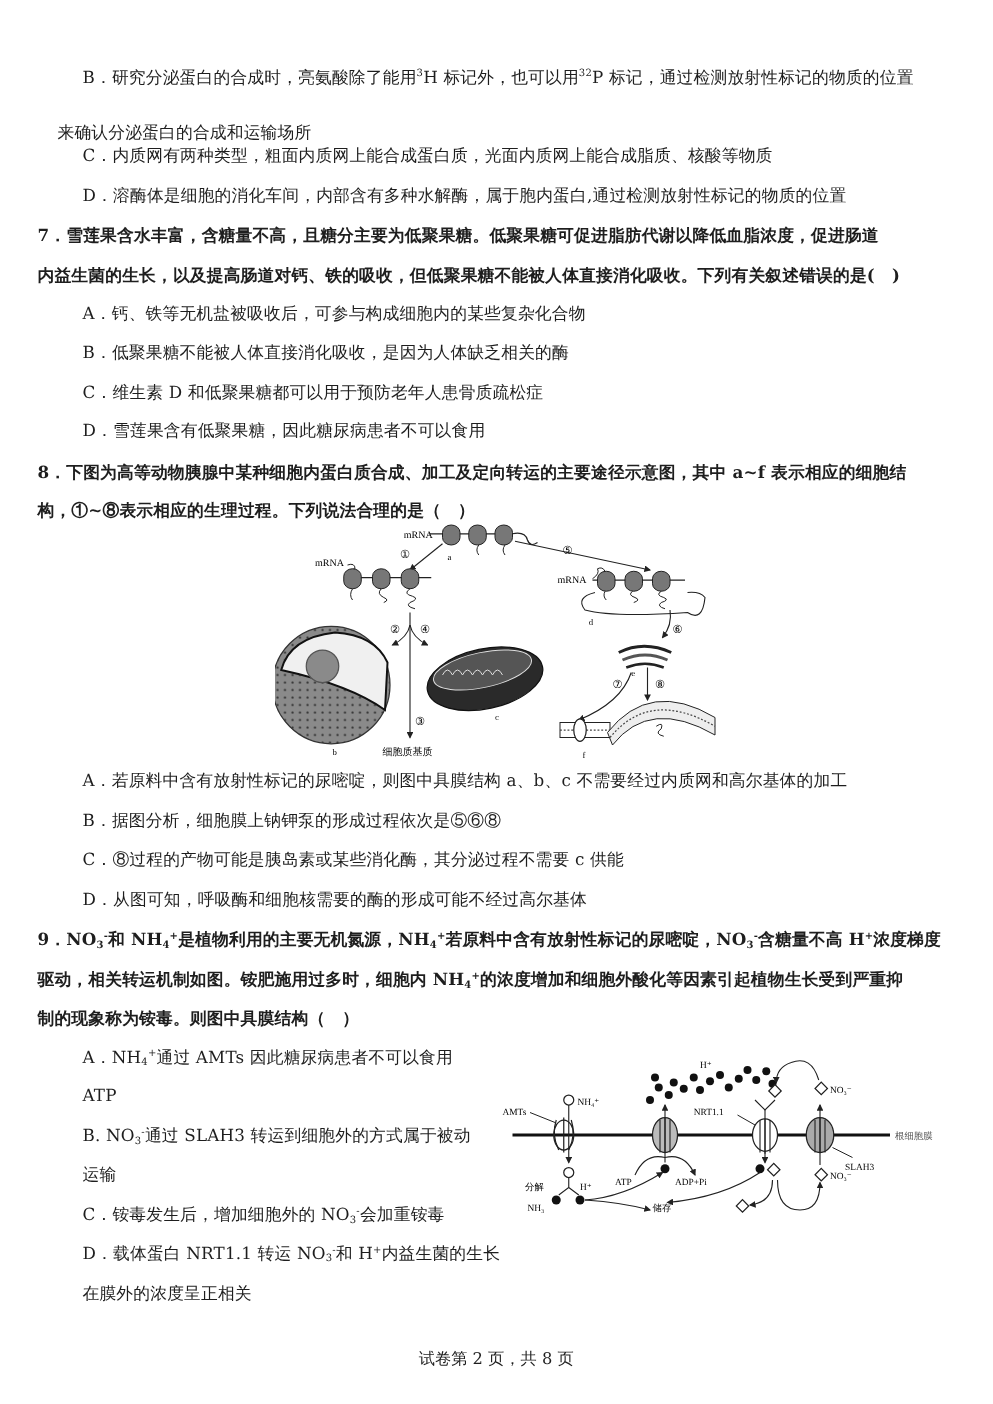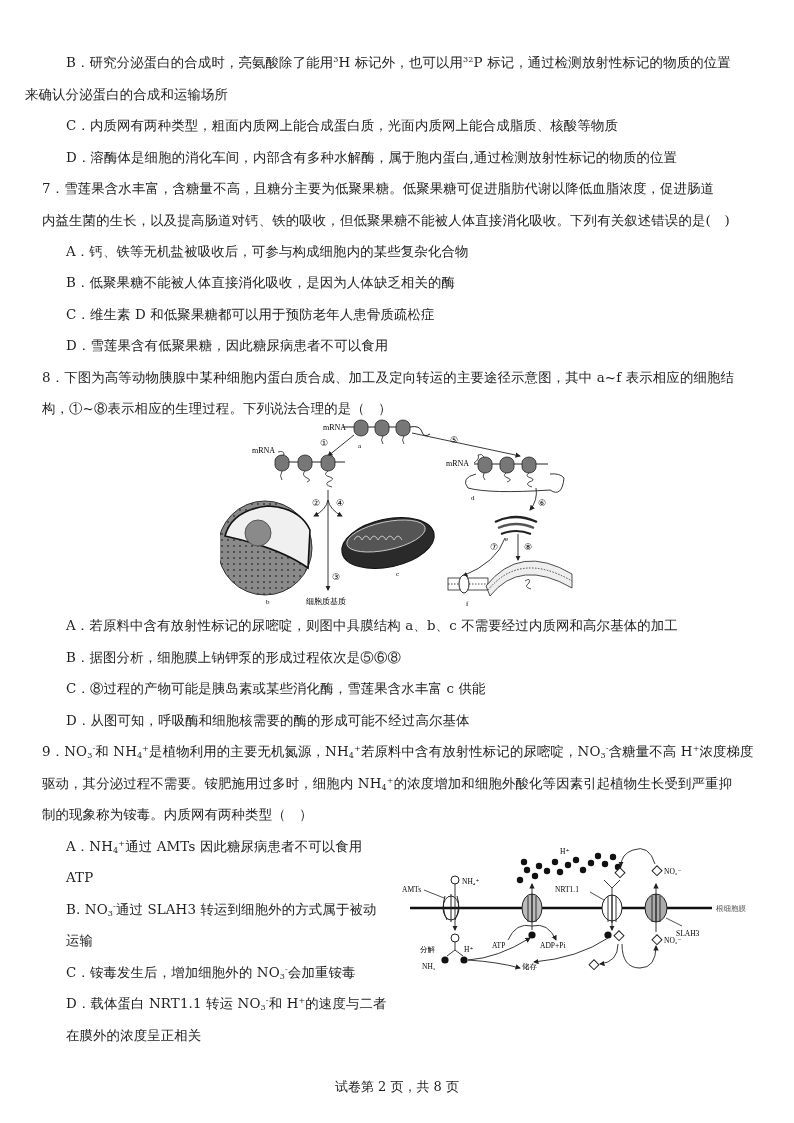--- a/index.html
+++ b/index.html
@@ -1,21 +1,21 @@
 <!DOCTYPE html>
 <html><head>
 <meta charset="utf-8">
 <style>
   html, body { margin: 0; padding: 0; background: #ffffff; }
   body { width: 794px; height: 1123px; position: relative; overflow: hidden;
          font-family: "DejaVu Serif", "Liberation Serif", serif; color: #1e1e1e; }
   .line { position: absolute; font-size: 13.4px; line-height: 20px; white-space: nowrap; letter-spacing: 0.15px; }
-  .q { left: 42px; }
+  .q { left: 30px; font-weight: bold; }
   .opt { left: 66px; text-align: right; }
-  .cont { left: 25px; }
+  .cont { left: 46px; margin-top: 12px; }
   sup { font-size: 8px; vertical-align: 5px; line-height: 0; }
   sub { font-size: 8px; vertical-align: -2px; line-height: 0; }
   .fig { position: absolute; }
   .footer { position: absolute; top: 1078px; left: 0; width: 794px; text-align: center; font-size: 13px; }
   svg text { font-family: "Liberation Serif", "DejaVu Serif", serif; }
 </style>
 </head>
 <body>
 
 <div class="line opt" style="top:53px">
@@ -135,44 +135,44 @@
       <path d="M268,172 Q300,133 352,163" fill="none" stroke="#444" stroke-dasharray="1.5,1.5"></path>
       <ellipse cx="244" cy="166" rx="5" ry="9" fill="#fff" stroke="#222"></ellipse>
       <path d="M305,163 q6,-4 4,2 q-6,4 2,6" fill="none" stroke="#222" stroke-width="0.8"></path>
       <text x="246" y="188" font-size="7">f</text>
     </g>
   </svg>
 </div>
 
 <div class="line opt" style="top:616px">A．若原料中含有放射性标记的尿嘧啶，则图中具膜结构 a、b、c 不需要经过内质网和高尔基体的加工</div>
 <div class="line opt" style="top:648px">B．据图分析，细胞膜上钠钾泵的形成过程依次是⑤⑥⑧</div>
-<div class="line opt" style="top:679px">C．⑧过程的产物可能是胰岛素或某些消化酶，雪莲果含水丰富 c 供能</div>
+<div class="line opt" style="top:679px">C．⑧过程的产物可能是胰岛素或某些消化酶，其分泌过程不需要 c 供能</div>
 <div class="line opt" style="top:711px">D．从图可知，呼吸酶和细胞核需要的酶的形成可能不经过高尔基体</div>
 
 <div class="line q" style="top:742px">
   <span>9．NO</span><sub>3</sub><sup>-</sup><span>和 NH</span><sub>4</sub><sup>+</sup><span>是植物利用的主要无机氮源，NH</span><sub>4</sub><sup>+</sup><span>若原料中含有放射性标记的尿嘧啶，NO</span><sub>3</sub><sup>-</sup><span>含糖量不高 H</span><sup>+</sup><span>浓度梯度</span>
 </div>
 <div class="line q" style="top:774px">
-  <span>驱动，其分泌过程不需要。铵肥施用过多时，细胞内 NH</span><sub>4</sub><sup>+</sup><span>的浓度增加和细胞外酸化等因素引起植物生长受到严重抑</span>
-</div>
-<div class="line q" style="top:805px">制的现象称为铵毒。内质网有两种类型（　）</div>
+  <span>驱动，相关转运机制如图。铵肥施用过多时，细胞内 NH</span><sub>4</sub><sup>+</sup><span>的浓度增加和细胞外酸化等因素引起植物生长受到严重抑</span>
+</div>
+<div class="line q" style="top:805px">制的现象称为铵毒。则图中具膜结构（　）</div>
 
 <div class="line opt" style="top:837px">
   <span>A．NH</span><sub>4</sub><sup>+</sup><span>通过 AMTs 因此糖尿病患者不可以食用</span>
 </div>
 <div class="line opt" style="top:868px">ATP</div>
 <div class="line opt" style="top:900px">
   <span>B. NO</span><sub>3</sub><sup>-</sup><span>通过 SLAH3 转运到细胞外的方式属于被动</span>
 </div>
 <div class="line opt" style="top:931px">运输</div>
 <div class="line opt" style="top:963px">
   <span>C．铵毒发生后，增加细胞外的 NO</span><sub>3</sub><sup>-</sup><span>会加重铵毒</span>
 </div>
 <div class="line opt" style="top:994px">
-  <span>D．载体蛋白 NRT1.1 转运 NO</span><sub>3</sub><sup>-</sup><span>和 H</span><sup>+</sup><span>的速度与二者</span>
+  <span>D．载体蛋白 NRT1.1 转运 NO</span><sub>3</sub><sup>-</sup><span>和 H</span><sup>+</sup><span>内益生菌的生长</span>
 </div>
 <div class="line opt" style="top:1026px">在膜外的浓度呈正相关</div>
 
 <div class="fig" style="left:400px; top:840px; width:370px; height:135px;">
   <svg width="370" height="135" viewBox="0 0 370 135" xmlns="http://www.w3.org/2000/svg">
     <defs>
       <marker id="ar2" markerWidth="6" markerHeight="6" refX="5" refY="3" orient="auto">
         <path d="M0,0 L6,3 L0,6 z" fill="#222"></path>
       </marker>
     </defs>

